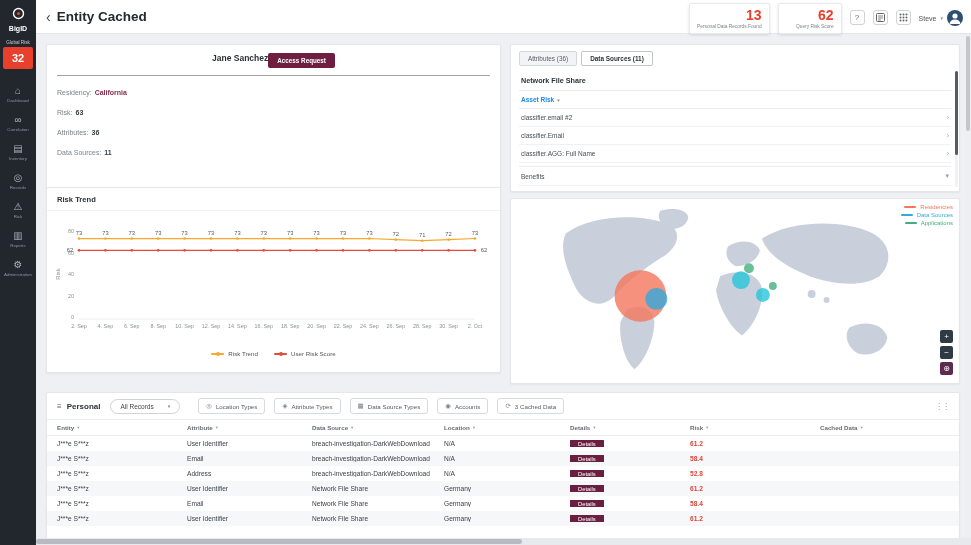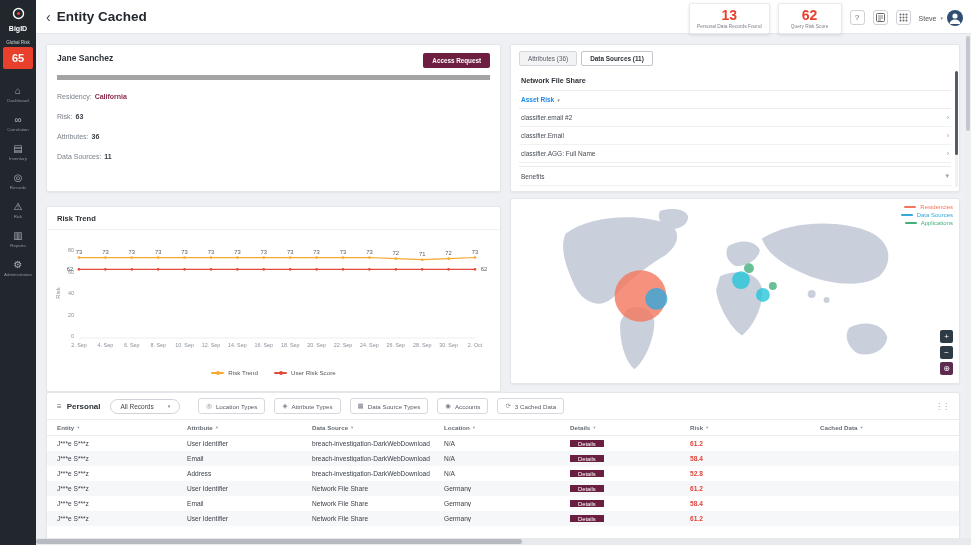--- a/index.html
+++ b/index.html
@@ -17,39 +17,39 @@
   .nav{margin-top:10px;width:100%}
   .nav-item{padding:6px 0 5px;text-align:center;cursor:pointer}
   .nav-icon{color:#aab0b8;font-size:10px;line-height:11px}
   .nav-label{color:#8d949d;font-size:4.4px;margin-top:2px}
 
   
   .topbar{position:absolute;left:36px;top:0;right:0;height:34px;background:#fff;border-bottom:1px solid #e3e5e9;display:flex;align-items:center;z-index:10}
   .back{font-size:14px;color:#444;margin:0 6px 0 10px;cursor:pointer}
   .page-title{font-size:13.5px;font-weight:bold;color:#24292f}
   .topbar-right{position:absolute;right:8px;top:3px;display:flex;align-items:flex-start;gap:8px}
-  .stat-card{background:#fff;border:1px solid #e9eaee;box-shadow:0 1px 3px rgba(0,0,0,.12);border-radius:2px;padding:3px 7px 4px;min-width:64px;text-align:center}
+  .stat-card{background:#fff;border:1px solid #e9eaee;box-shadow:0 1px 3px rgba(0,0,0,.12);border-radius:2px;padding:3px 7px 4px;min-width:64px;text-align:right}
   .stat-value{color:#e8402c;font-size:14px;font-weight:bold;line-height:16px}
   .stat-label{color:#7d838b;font-size:4.8px;margin-top:1px;white-space:nowrap}
   .icon-btn{width:15px;height:15px;border:1px solid #cfd3d8;border-radius:3px;display:flex;align-items:center;justify-content:center;font-size:8px;color:#666;margin-top:7px;cursor:pointer;background:#fff}
   .user{display:flex;align-items:center;gap:4px;margin-top:7px;cursor:pointer;font-size:7px;color:#555}
   .avatar{width:16px;height:16px;border-radius:50%;background:#2e4f72;overflow:hidden;display:block}
   .caret{font-size:5px;color:#888}
 
   
   .main{position:absolute;left:36px;top:34px;right:0;bottom:0;background:#eef0f3}
   .card{position:absolute;background:#fff;border:1px solid #e4e6ea;border-radius:2px;box-shadow:0 1px 2px rgba(0,0,0,.05);overflow:hidden}
   .card-profile{left:10px;top:10px;width:455px;height:148px;padding:8px 10px}
   .card-attrs{left:474px;top:10px;width:450px;height:148px;padding:6px 8px}
-  .card-chart{left:10px;top:172px;width:455px;height:186px}
+  .card-chart{left:10px;top:153px;width:455px;height:186px}
   .card-map{left:474px;top:164px;width:450px;height:186px}
   .card-drill{left:10px;top:358px;width:914px;height:150px}
 
   
-  .profile-head{display:flex;justify-content:space-between;align-items:flex-start;border-bottom:5px solid #a3a3a3;padding-bottom:7px}
+  .profile-head{display:flex;justify-content:center;align-items:flex-start;border-bottom:1px solid #a3a3a3;padding-bottom:7px}
   .profile-name{font-size:8.5px;font-weight:bold;color:#2c3138}
   .btn-maroon{background:#6e1e41;color:#fff;border:none;font-size:6.3px;font-weight:bold;padding:4px 9px;border-radius:2px;cursor:pointer;font-family:inherit}
   .pfield{margin-top:13px;font-size:7px}
   .pfield .lab{color:#7a828b;margin-right:3px}
   .pfield .val{color:#3a4047;font-weight:bold}
 
   
   .tabs{display:flex;gap:4px;margin-bottom:5px}
   .tab{border:1px solid #d4d8dd;background:#f2f3f5;color:#5b6168;font-size:6.4px;padding:3px 8px;border-radius:2px;cursor:pointer}
   .tab.active{background:#fff;color:#2e3338;font-weight:bold;border-color:#c2c6cc}
@@ -115,21 +115,21 @@
   <aside class="sidebar">
     <div class="logo">
       <svg width="13" height="13" viewBox="0 0 13 13">
         <circle cx="6.5" cy="6.5" r="5" fill="none" stroke="#fff" stroke-width="1.4"></circle>
         <circle cx="6.5" cy="6.5" r="1.6" fill="#e8402c"></circle>
       </svg>
       <div class="logo-text">BigID</div>
     </div>
     <div class="global-risk">
       <div class="gr-label">Global Risk</div>
-      <div class="gr-value">65</div>
+      <div class="gr-value">32</div>
     </div>
     <nav class="nav">
         <div class="nav-item">
           <div class="nav-icon">⌂</div>
           <div class="nav-label">Dashboard</div>
         </div>
         <div class="nav-item">
           <div class="nav-icon">∞</div>
           <div class="nav-label">Correlation</div>
         </div>

